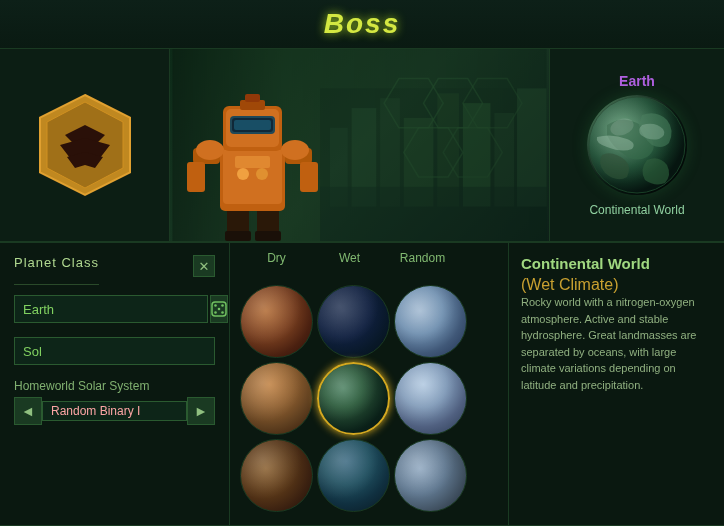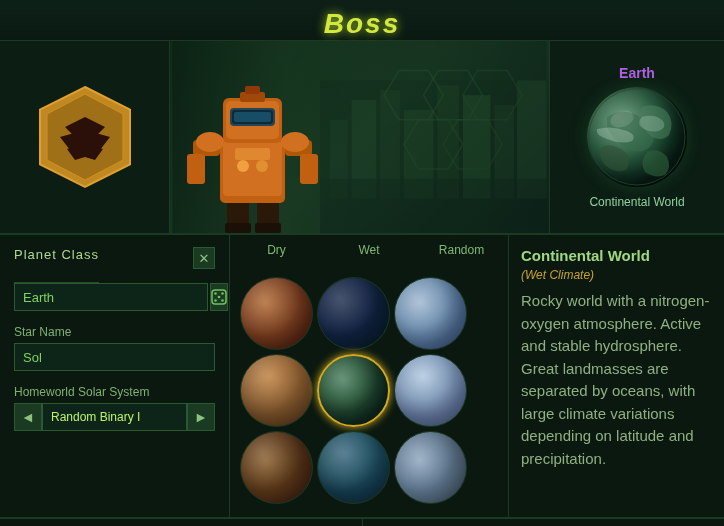--- a/index.html
+++ b/index.html
@@ -8,21 +8,21 @@
       height: 526px;
       background: #0a1a12;
       font-family: 'Arial', sans-serif;
       overflow: hidden;
       color: #c8e0c0;
     }
 
     
     .header {
       text-align: center;
-      padding: 8px 0 0;
+      padding: 8px 0 8px;
       background: linear-gradient(180deg, #0d2018 0%, #0a1a12 100%);
     }
     .header-title {
       font-size: 28px;
       color: #d4e842;
       font-style: italic;
       font-weight: bold;
       letter-spacing: 2px;
       text-shadow: 0 0 10px #a0c820;
     }
@@ -126,21 +126,22 @@
     .left-panel {
       width: 230px;
       padding: 12px 14px;
       border-right: 1px solid #1a3a22;
       flex-shrink: 0;
     }
     .section-header {
       font-size: 13px;
       color: #b0d890;
       border-bottom: 1px solid #2a4a2a;
-      padding-bottom: 20px;
+      padding-bottom: 14px;
+      margin-bottom: 10px;
       letter-spacing: 1px;
     }
     .field-label {
       font-size: 12px;
       color: #80b070;
       margin-bottom: 4px;
     }
     .field-input {
       display: flex;
       align-items: center;
@@ -182,37 +183,37 @@
       align-items: center;
       justify-content: center;
       cursor: pointer;
       color: #90c080;
       font-size: 14px;
     }
     .nav-value {
       flex: 1;
       background: #0d2518;
       border: 1px solid #2a5a30;
-      color: #bef264;
+      color: #fca5a5;
       padding: 5px 8px;
       font-size: 12px;
-      height: 28px;
+      height: 20px;
       display: flex;
       align-items: center;
     }
 
     
     .planet-grid-panel {
       flex: 1;
       padding: 8px 10px;
       border-right: 1px solid #1a3a22;
     }
     .planet-grid-header {
       display: flex;
-      justify-content: space-between;
+      justify-content: flex-start;
       margin-bottom: 20px;
     }
     .planet-grid-header span {
       font-size: 12px;
       color: #80b870;
       width: 73px;
       text-align: center;
     }
     .planet-grid {
       display: grid;
@@ -279,27 +280,25 @@
       padding: 12px 12px;
       flex-shrink: 0;
     }
     .info-title {
       font-size: 15px;
       color: #a0d880;
       margin-bottom: 4px;
       font-weight: bold;
     }
     .info-climate {
-      font-size: 12px;
+      font-size: 16px;
       color: #c8a030;
-      margin-bottom: 8px;
-      font-style: italic;
     }
     .info-desc {
-      font-size: 15px;
+      font-size: 11px;
       color: #90b080;
       line-height: 1.5;
     }
 
     
     .close-btn {
       position: absolute;
       right: 0;
       top: 0;
       width: 22px;
@@ -500,21 +499,20 @@
           <rect x="1" y="1" width="14" height="14" rx="3" fill="none" stroke="#70c060" stroke-width="1.5"></rect>
           <circle cx="4.5" cy="4.5" r="1.3" fill="#70c060"></circle>
           <circle cx="11.5" cy="4.5" r="1.3" fill="#70c060"></circle>
           <circle cx="8" cy="8" r="1.3" fill="#70c060"></circle>
           <circle cx="4.5" cy="11.5" r="1.3" fill="#70c060"></circle>
           <circle cx="11.5" cy="11.5" r="1.3" fill="#70c060"></circle>
         </svg>
       </div>
     </div>
 
-    <div class="field-label">Star Name</div>
     <div class="field-input">
       <input class="text-input" type="text" value="Sol" style="color: rgb(128, 208, 96); background: rgb(13, 37, 24); border: 1px solid rgb(42, 90, 48); font-size: 13px; padding: 5px 8px; height: 28px; flex: 1 1 0%;">
     </div>
 
     <div class="field-label">Homeworld Solar System</div>
     <div class="nav-field">
       <div class="nav-btn">◄</div>
       <div class="nav-value">Random Binary I</div>
       <div class="nav-btn">►</div>
     </div>

